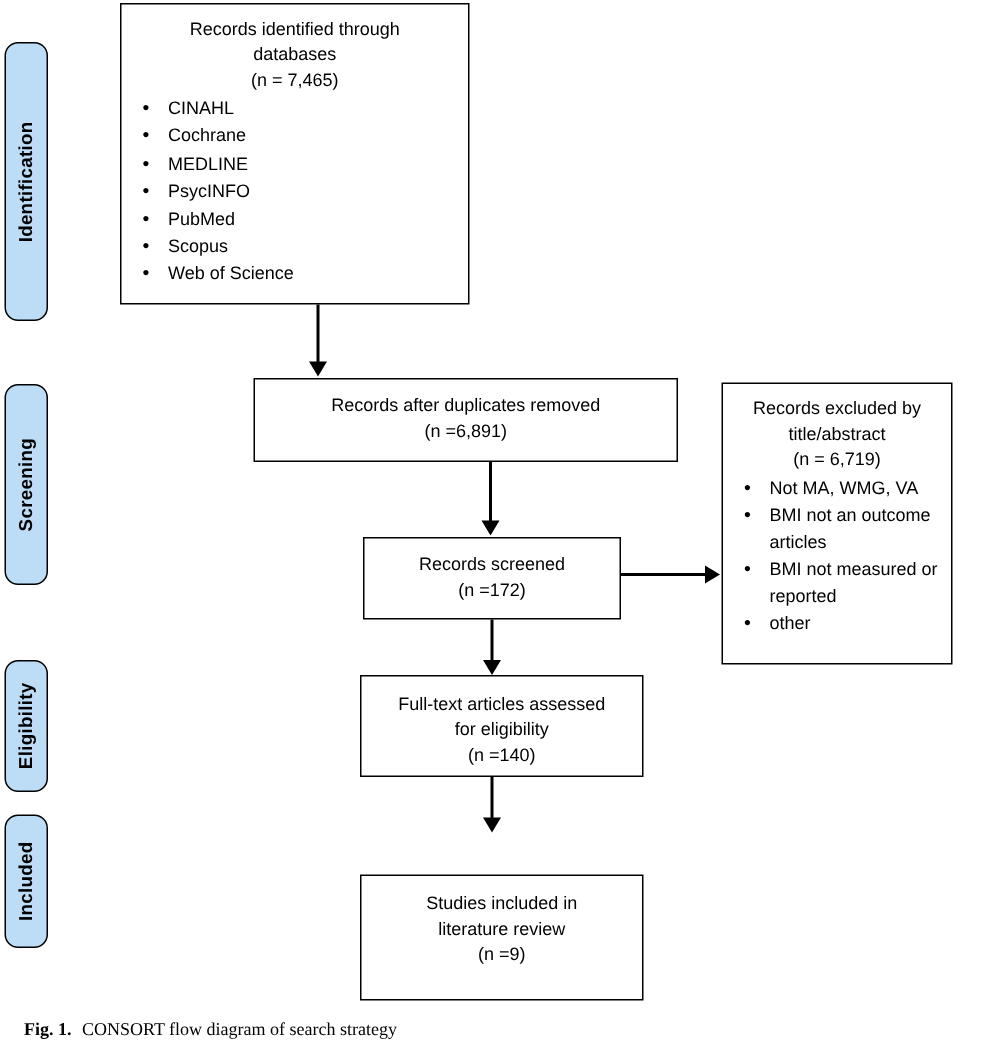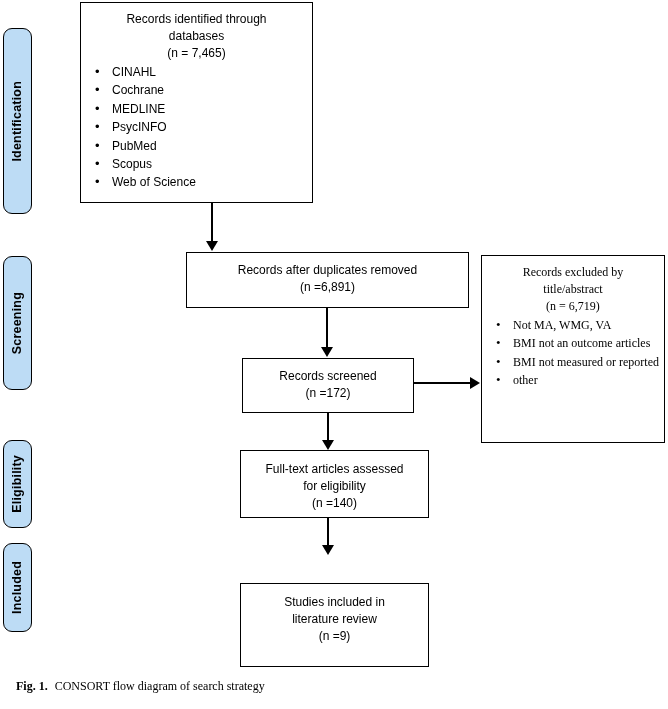--- a/index.html
+++ b/index.html
@@ -79,25 +79,25 @@
     content: "\2022";
     position: absolute;
     left: 14px;
     top: -1px;
     font-size: 13px;
     line-height: 1.45;
   }
 
   
   #box-identified   { left: 80px;  top: 2px;   width: 233px; height: 201px; padding-top: 8px; }
-  #box-duplicates   { left: 186px; top: 252px; width: 283px; height: 56px;  }
+  #box-duplicates   { left: 169px; top: 252px; width: 283px; height: 56px;  }
   #box-screened     { left: 242px; top: 358px; width: 172px; height: 55px;  }
   #box-fulltext     { left: 240px; top: 450px; width: 189px; height: 68px;  }
   #box-included     { left: 240px; top: 555px; width: 189px; height: 84px; margin-top: 28px;  }
-  #box-excluded     { left: 481px; top: 255px; width: 184px; height: 188px; padding-top: 8px; font-family: Liberation Serif, serif; }
+  #box-excluded     { left: 481px; top: 255px; width: 154px; height: 188px; padding-top: 8px; }
 
   #box-duplicates .box-head { padding-top: 9px; }
   #box-screened   .box-head { padding-top: 9px; }
   #box-fulltext   .box-head { padding-top: 10px; }
   #box-included   .box-head { padding-top: 10px; }
 
   
   .connector { position: absolute; }
   .conn-line-v {
     position: absolute;

